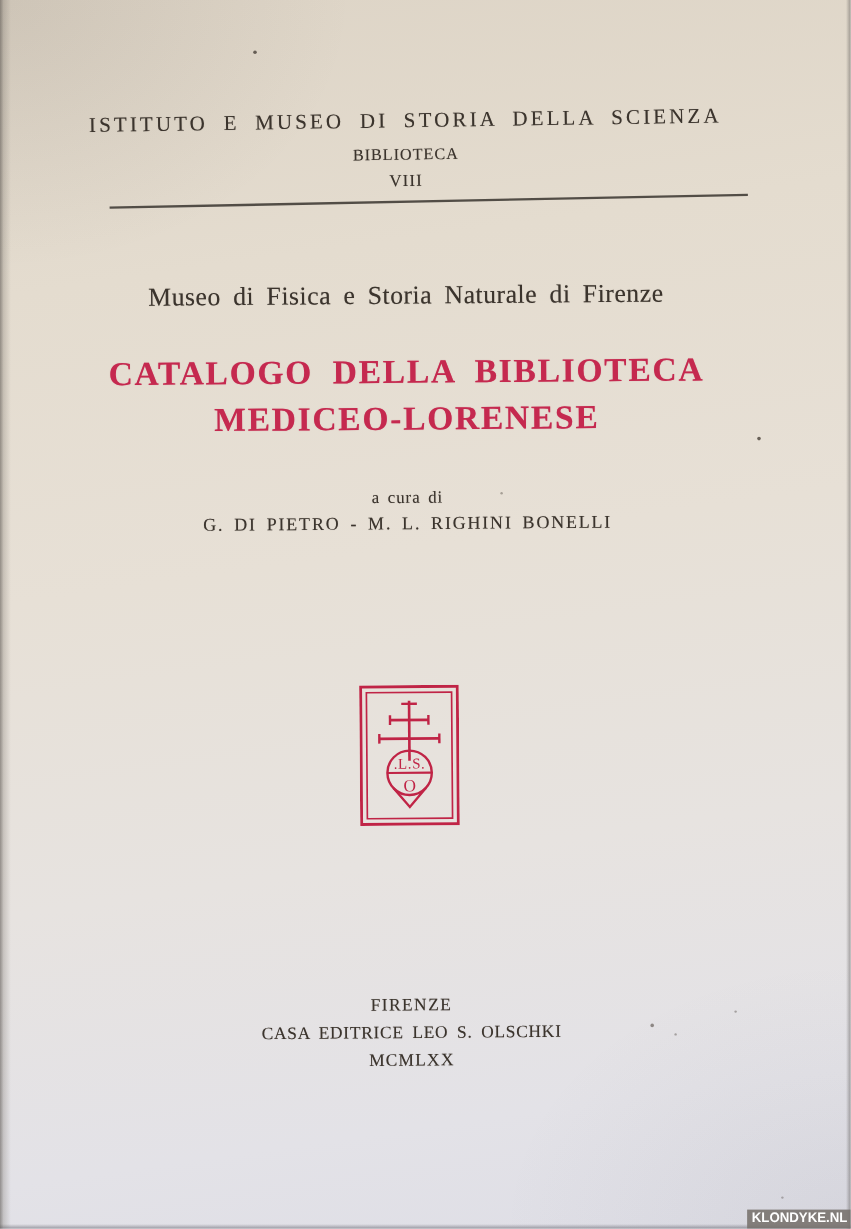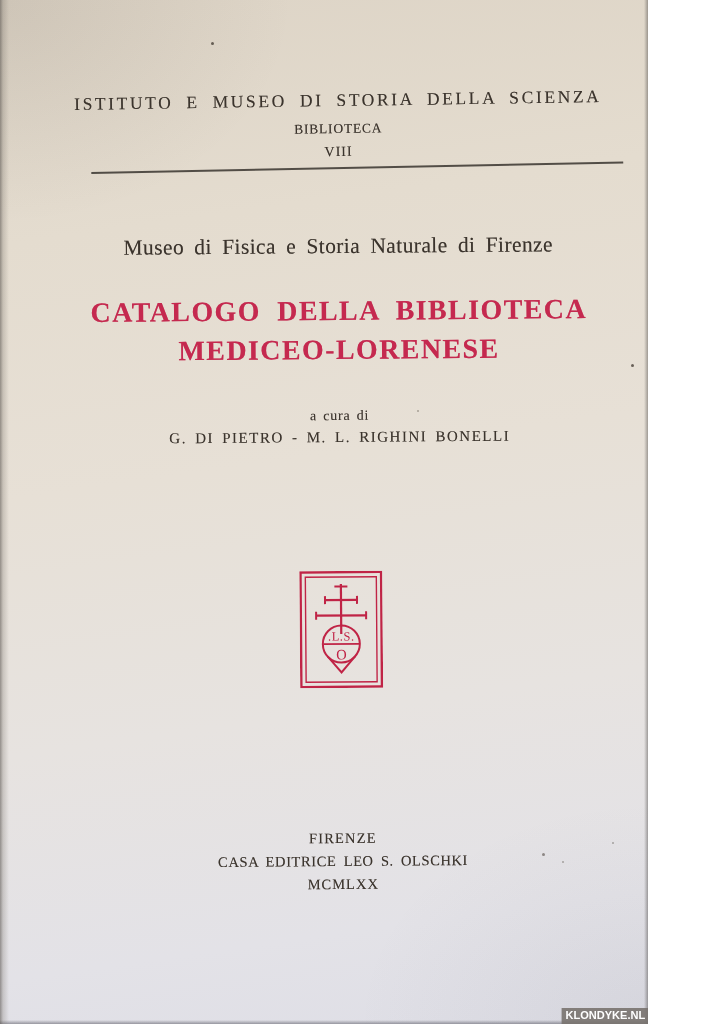--- a/index.html
+++ b/index.html
@@ -3,21 +3,21 @@
 <meta charset="utf-8">
 <style>
   html, body { margin: 0; padding: 0; }
   body {
     width: 709px; height: 1024px;
     font-family: "Liberation Serif", "DejaVu Serif", serif;
     overflow: hidden;
   }
   .page {
     position: relative;
-    width: 648px; height: 1024px;
+    width: 709px; height: 1024px;
     background:
       
       linear-gradient(90deg, rgba(90,85,80,0.60) 0px, rgba(120,114,106,0.28) 3px, rgba(120,114,106,0.0) 9px),
       
       linear-gradient(270deg, rgba(85,82,80,0.50) 0px, rgba(85,82,80,0.0) 4px),
       
       linear-gradient(0deg, rgba(60,60,72,0.45) 0px, rgba(60,60,72,0.0) 4px),
       
       radial-gradient(420px 320px at 0% 0%, rgba(70,60,50,0.10), rgba(70,60,50,0) 70%),
       radial-gradient(420px 320px at 100% 100%, rgba(60,60,70,0.06), rgba(60,60,70,0) 70%),

